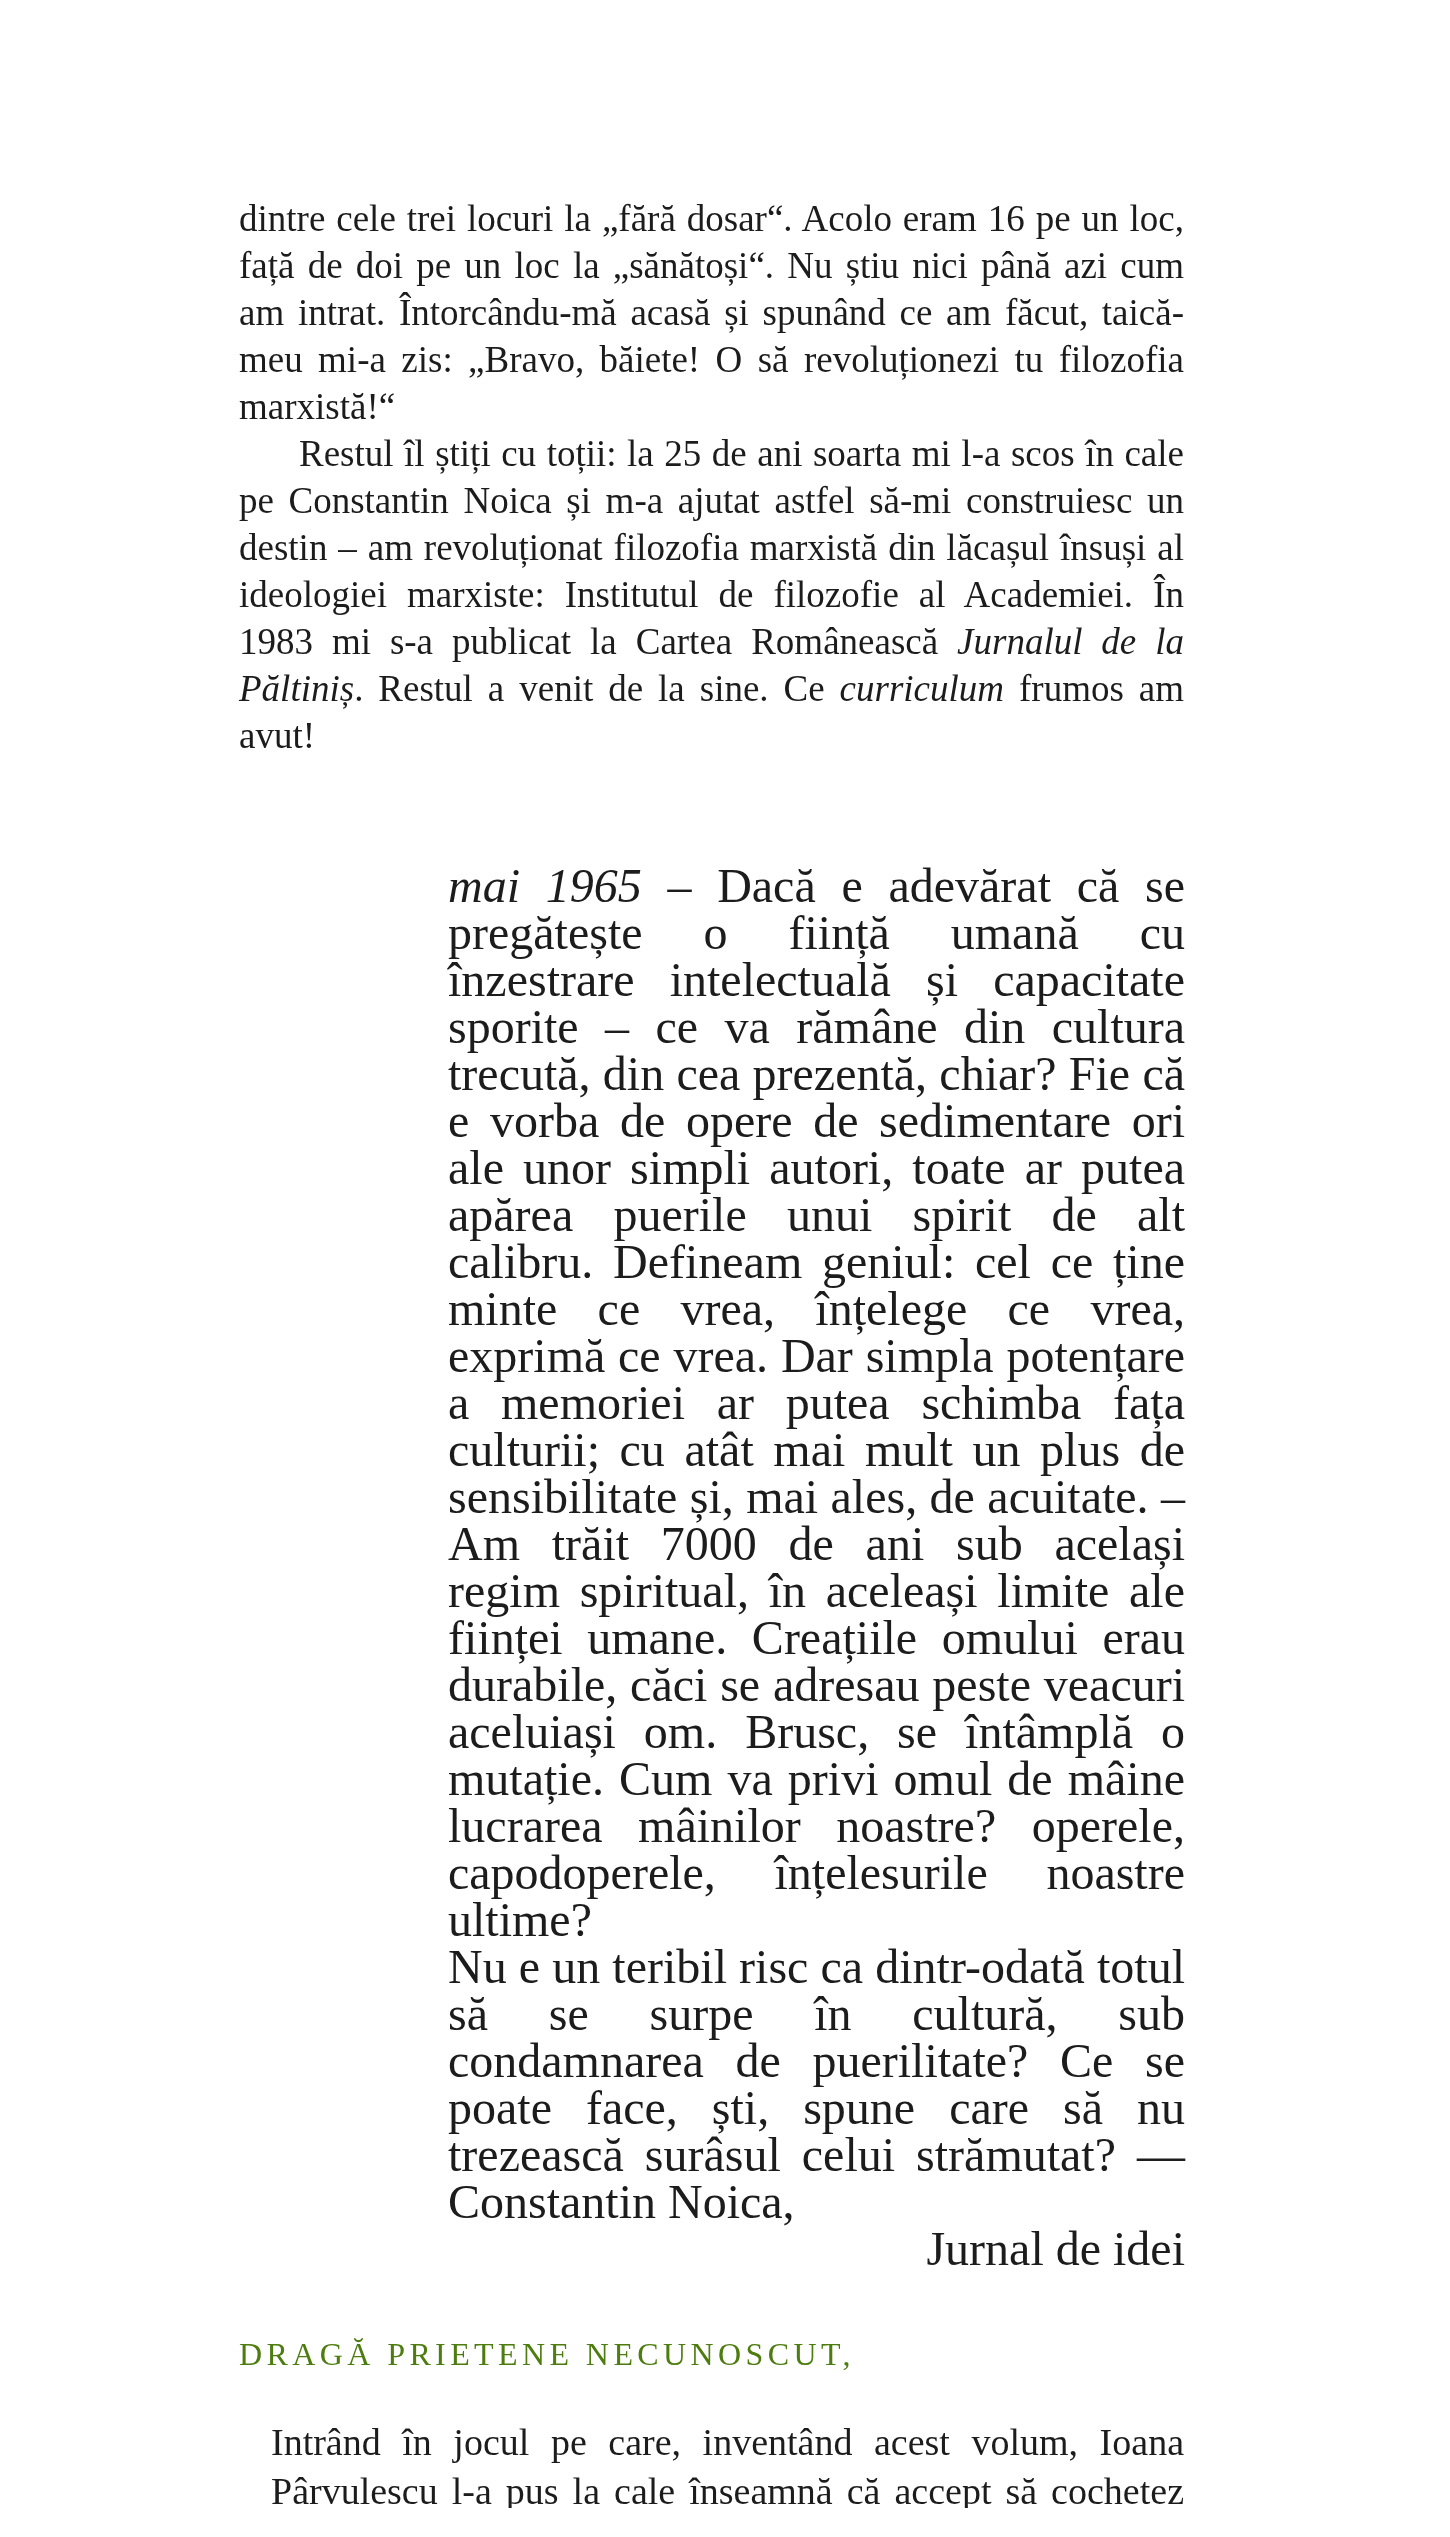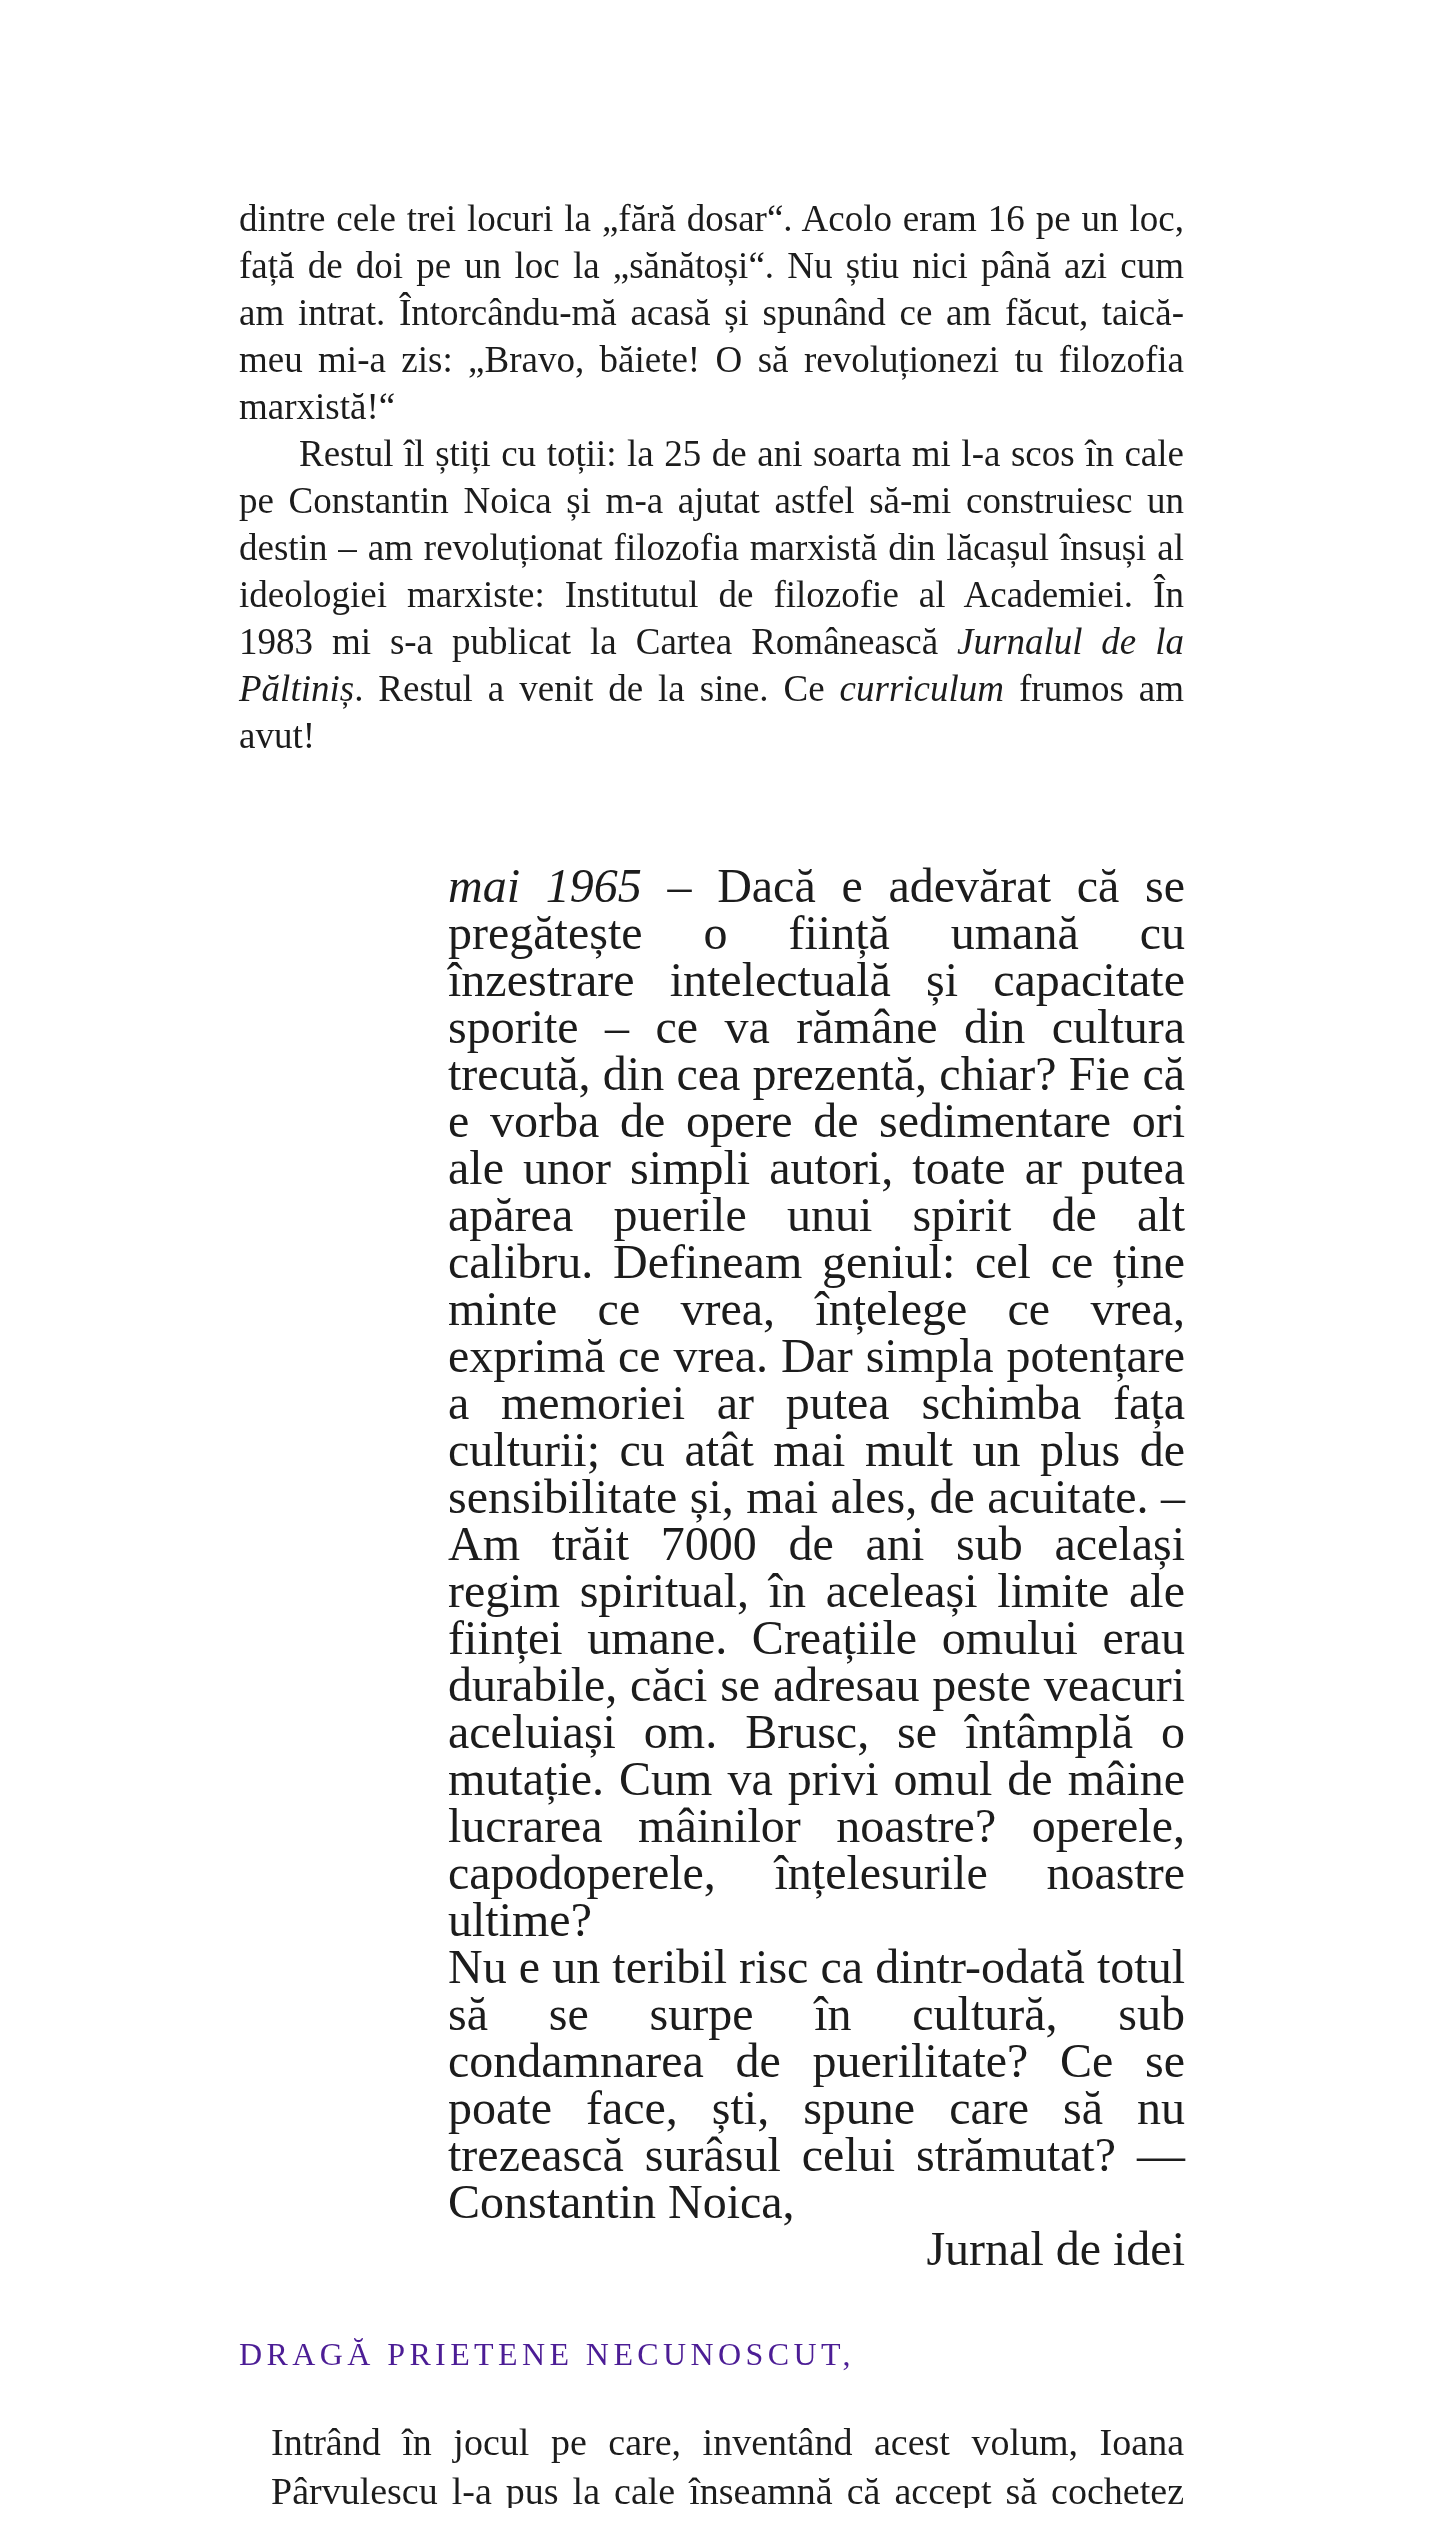--- a/index.html
+++ b/index.html
@@ -40,21 +40,21 @@
     text-align: right;
     margin-top: 0;
   }
 
   .section-heading {
     margin-top: 63px;
     font-size: 32px;
     line-height: 39px;
     letter-spacing: 4.4px;
     font-weight: normal;
-    color: #4c1d95;
+    color: #4d7c0f;
   }
   .closing-para {
     margin-top: 44px;
     font-size: 38px;
     line-height: 49px;
     text-align: justify;
     hyphens: auto;
     margin-left: 32px;
     -webkit-hyphens: auto;
   }

